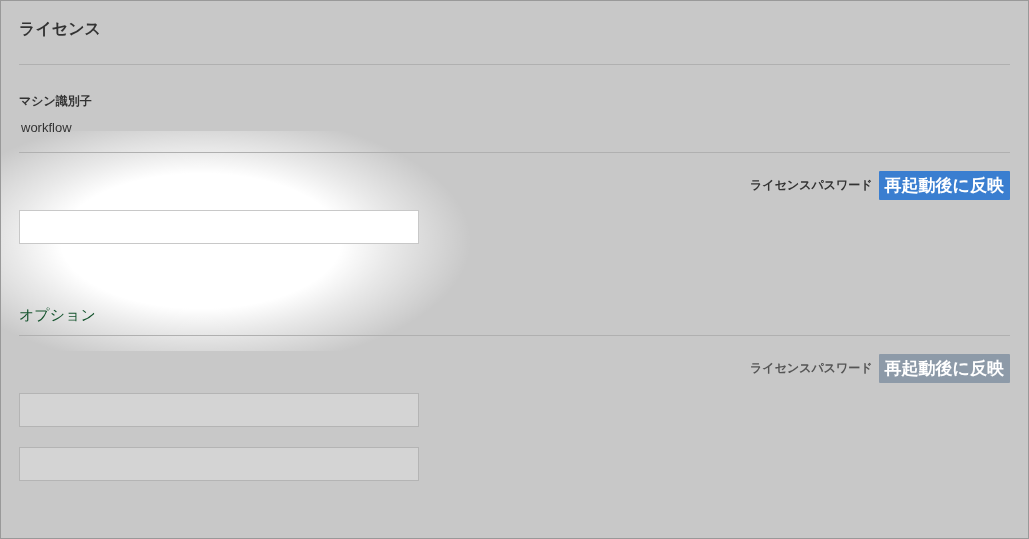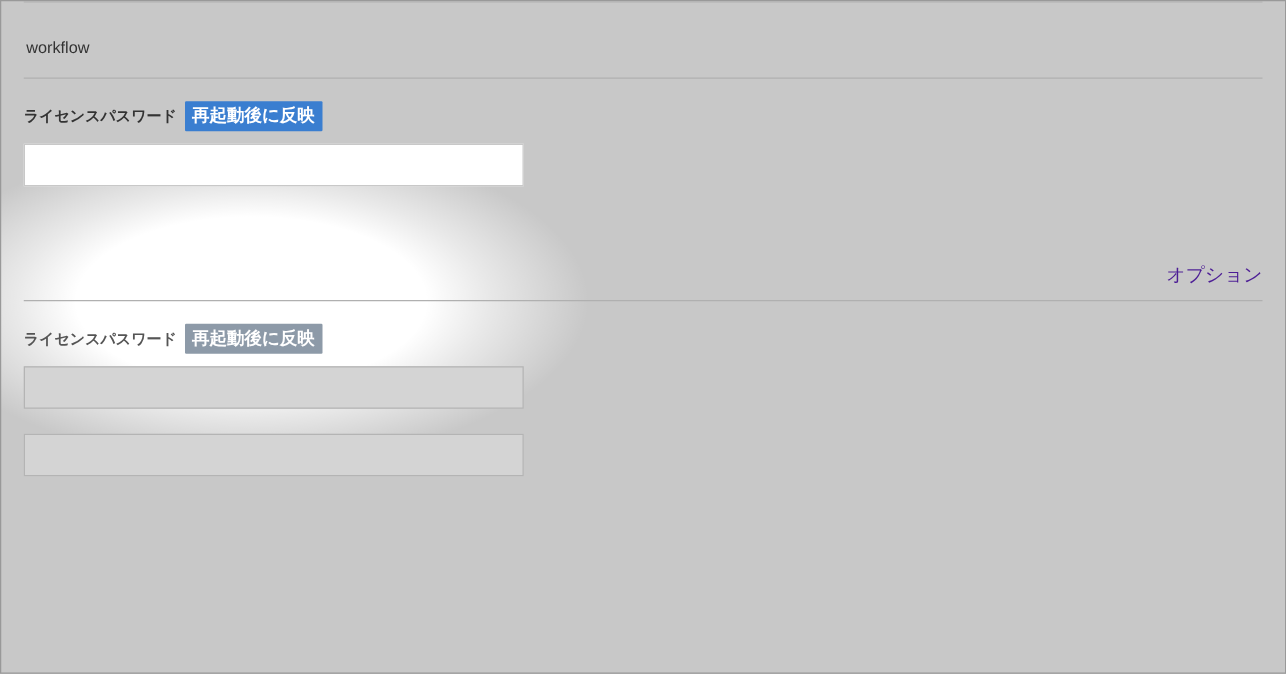--- a/index.html
+++ b/index.html
@@ -55,30 +55,31 @@
     .section-divider {
       border: none;
       border-top: 1px solid #b0b0b0;
       margin: 0 0 18px 0;
     }
     .form-label-row {
       display: flex;
       align-items: center;
       gap: 6px;
       margin-bottom: 10px;
+      justify-content: flex-end;
     }
     .form-label {
       font-size: 12px;
       font-weight: bold;
       color: #333;
     }
     .badge {
       background: #3a7ed0;
       color: #fff;
-      font-size: 14px;
+      font-size: 17px;
       font-weight: bold;
       padding: 3px 6px;
       border-radius: 1px;
     }
     .badge-muted {
       background: #8d9aa8;
     }
     .text-input {
       width: 400px;
       height: 34px;
@@ -96,22 +97,21 @@
       padding: 6px 10px;
       font-size: 13px;
     }
     .server-section {
       margin-bottom: 62px;
     }
     .option-section .form-label {
       color: #555;
     }
     .option-section .section-heading {
-      color: #4c1d95;
-      text-align: right;
+      color: #14532d;
     }
     .second-disabled {
       margin-top: 20px;
     }
     
     .highlight {
       position: absolute;
       top: 130px;
       left: -30px;
       width: 530px;
@@ -124,22 +124,24 @@
       z-index: 0;
       pointer-events: none;
     }
   </style>
 </head>
 <body>
 
 <div class="highlight"></div>
 
 <div class="content">
+  <div class="page-title">ライセンス</div>
   <hr class="title-divider">
 
+  <div class="field-label-bold">マシン識別子</div>
   <div class="field-value">workflow</div>
 
   <div class="server-section">
     <hr class="section-divider">
 
     <div class="form-label-row">
       <span class="form-label">ライセンスパスワード</span>
       <span class="badge">再起動後に反映</span>
     </div>
     <input type="text" class="text-input" value="" style="">

